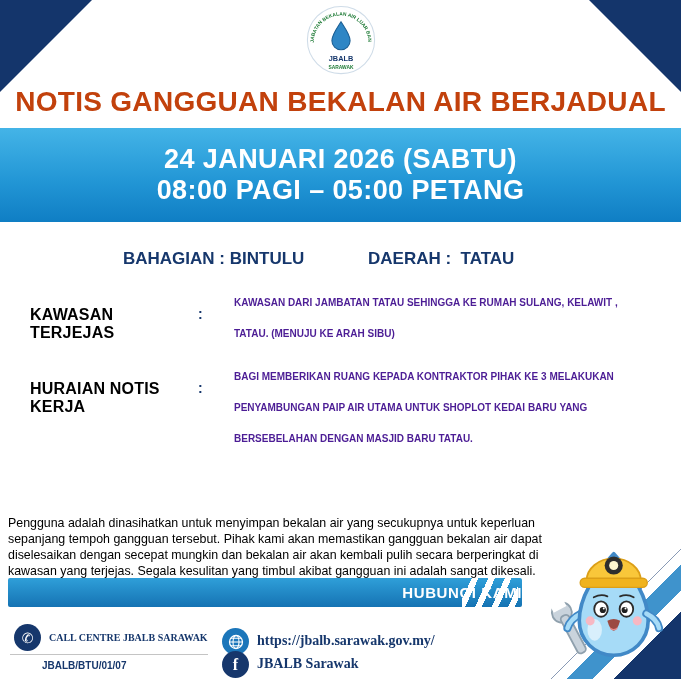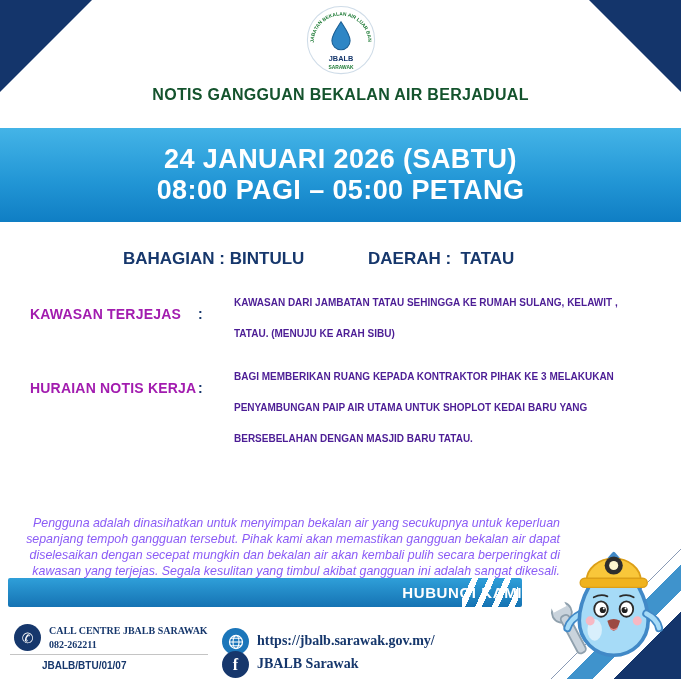--- a/index.html
+++ b/index.html
@@ -11,40 +11,40 @@
   .corner-tl{top:0;left:0;width:92px;height:92px;clip-path:polygon(0 0,100% 0,0 100%);
     background:linear-gradient(135deg,#14356b 0 56%,#ffffff 56% 64%,#3f93cc 64% 76%,rgba(0,0,0,0) 76%);}
   .corner-tr{top:0;right:0;width:92px;height:92px;clip-path:polygon(0 0,100% 0,100% 100%);
     background:linear-gradient(225deg,#14356b 0 56%,#ffffff 56% 64%,#3f93cc 64% 76%,rgba(0,0,0,0) 76%);}
   .corner-br{bottom:0;right:0;width:130px;height:130px;clip-path:polygon(100% 0,100% 100%,0 100%);
     background:linear-gradient(315deg,#14356b 0 26%,#ffffff 26% 34%,#3f93cc 34% 44%,#ffffff 44% 50%,#14356b 50% 60%,rgba(0,0,0,0) 60%);}
 
   .logo{position:absolute;top:5px;left:50%;transform:translateX(-50%);}
 
   .title{position:absolute;top:86px;left:0;width:100%;text-align:center;
-    font-size:16px;font-weight:bold;color:#14532d;letter-spacing:.3px;}
+    font-size:28px;font-weight:bold;color:#c2410c;letter-spacing:.3px;}
 
   .banner{position:absolute;top:128px;left:0;width:100%;height:94px;
     background:linear-gradient(180deg,#44b4e7 0%,#2397d6 55%,#0f7ec4 100%);
     display:flex;flex-direction:column;justify-content:center;align-items:center;gap:0;
     color:#ffffff;font-weight:bold;font-size:27px;letter-spacing:.4px;}
 
   .region{position:absolute;top:249px;left:0;width:100%;height:24px;
     font-size:17px;font-weight:bold;color:#16376c;}
   .region .bahagian{position:absolute;left:115px;white-space:pre-wrap;margin-left:8px;}
   .region .daerah{position:absolute;left:368px;white-space:pre-wrap;}
 
   .details{position:absolute;top:287px;left:30px;width:630px;}
   .detail-row{display:grid;grid-template-columns:168px 36px 1fr;margin-bottom:12px;}
-  .detail-label{font-size:14px;font-weight:bold;color:#a21caf;padding-top:19px;letter-spacing:.2px;}
+  .detail-label{font-size:16px;font-weight:bold;color:#000000;padding-top:19px;letter-spacing:.2px;}
   .detail-sep{font-size:14px;font-weight:bold;color:#16376c;padding-top:19px;}
   .detail-value{font-size:10px;font-weight:bold;color:#4c1d95;line-height:31px;max-width:390px;}
 
   .disclaimer{position:absolute;top:516px;left:8px;width:552px;
-    font-size:12.4px;font-style:italic;color:#8b5cf6;line-height:1.28;text-align:right;}
+    font-size:12.4px;color:#000000;line-height:1.28;}
 
   .contact-bar{position:absolute;top:578px;left:8px;width:514px;height:29px;
     background:linear-gradient(180deg,#2f9fd9,#1573b3);
     display:flex;align-items:center;justify-content:flex-end;
     color:#ffffff;font-weight:bold;font-size:15px;letter-spacing:.6px;border-radius:2px;overflow:hidden;}
   .bar-stripes{position:absolute;right:4px;top:0;height:100%;width:56px;
     background:repeating-linear-gradient(115deg,rgba(0,0,0,0) 0 9px,#ffffff 9px 15px);}
 
   .contact-item{position:absolute;display:flex;align-items:center;gap:8px;}
   .icon-circle{width:27px;height:27px;border-radius:50%;display:flex;align-items:center;justify-content:center;flex:0 0 auto;}
@@ -115,21 +115,20 @@
 
   <div class="contact-bar">
     <span>HUBUNGI KAMI</span>
     <span class="bar-stripes"></span>
   </div>
 
   <div class="contact-item item-phone">
     <span class="icon-circle icon-phone">✆</span>
     <div class="contact-text">
       <div>CALL CENTRE JBALB SARAWAK</div>
-      <div>082-262211</div>
     </div>
   </div>
 
   <div class="contact-item item-globe">
     <span class="icon-circle icon-globe">
       <svg width="16" height="16" viewBox="0 0 16 16">
         <circle cx="8" cy="8" r="6.5" fill="none" stroke="#ffffff" stroke-width="1.3"></circle>
         <ellipse cx="8" cy="8" rx="3" ry="6.5" fill="none" stroke="#ffffff" stroke-width="1.1"></ellipse>
         <path d="M1.5 8 h13 M3 4.3 h10 M3 11.7 h10" stroke="#ffffff" stroke-width="1.1" fill="none"></path>
       </svg>

